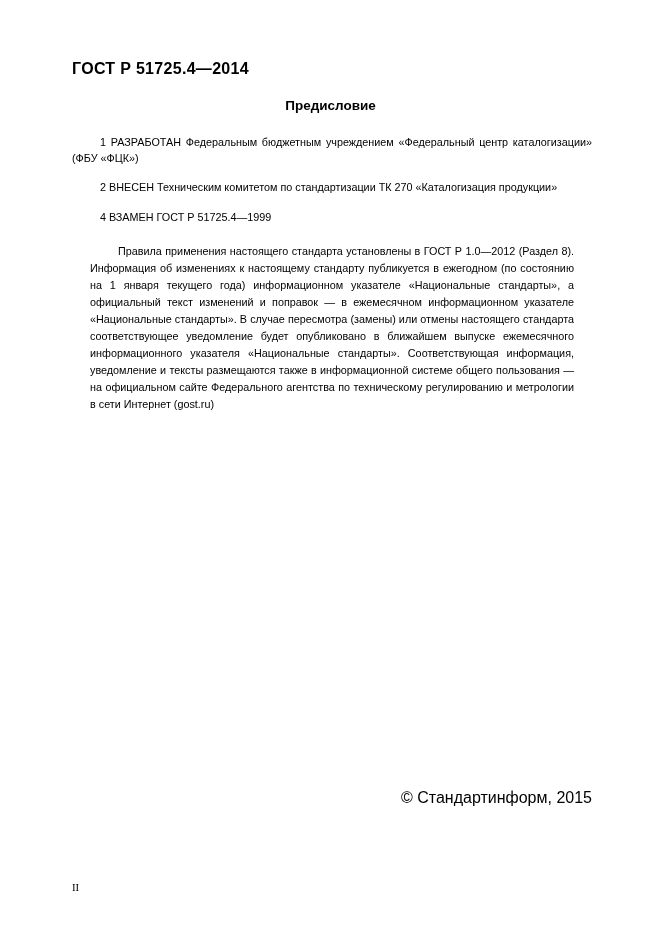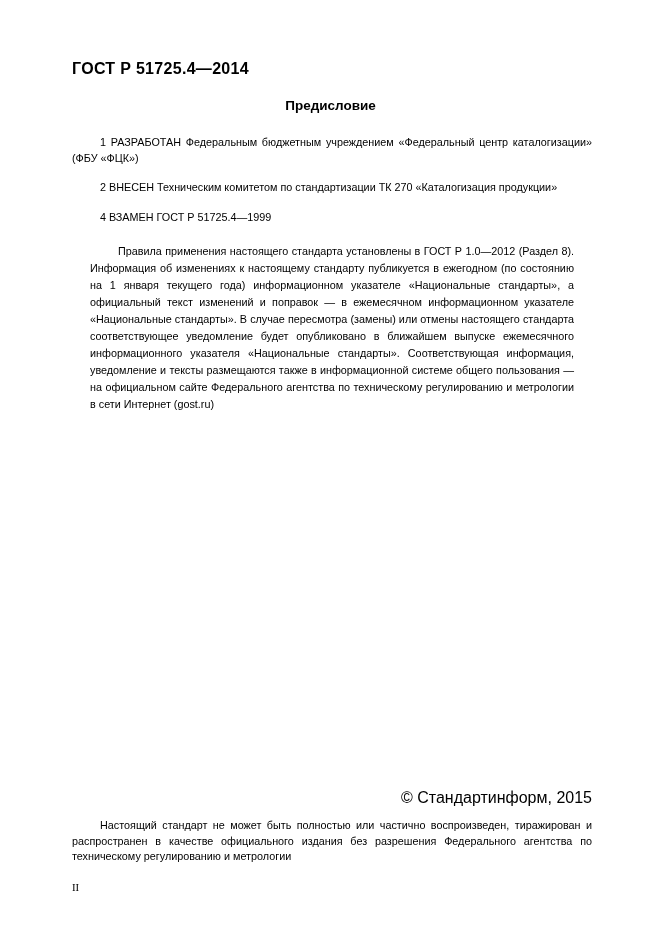--- a/index.html
+++ b/index.html
@@ -93,17 +93,16 @@
 
   <div class="content">
     <p class="para">1 РАЗРАБОТАН Федеральным бюджетным учреждением «Федеральный центр каталогизации» (ФБУ «ФЦК»)</p>
     <p class="para">2 ВНЕСЕН Техническим комитетом по стандартизации ТК 270 «Каталогизация продукции»</p>
     <p class="para">4 ВЗАМЕН ГОСТ Р 51725.4—1999</p>
     <p class="italic-block">Правила применения настоящего стандарта установлены в ГОСТ Р 1.0—2012 (Раздел 8). Информация об изменениях к настоящему стандарту публикуется в ежегодном (по состоянию на 1 января текущего года) информационном указателе «Национальные стандарты», а официальный текст изменений и поправок — в ежемесячном информационном указателе «Национальные стандарты». В случае пересмотра (замены) или отмены настоящего стандарта соответствующее уведомление будет опубликовано в ближайшем выпуске ежемесячного информационного указателя «Национальные стандарты». Соответствующая информация, уведомление и тексты размещаются также в информационной системе общего пользования — на официальном сайте Федерального агентства по техническому регулированию и метрологии в сети Интернет (gost.ru)</p>
   </div>
 
   <div class="copyright">© Стандартинформ, 2015</div>
 
-  <div class="footnote">Настоящий стандарт не может быть полностью или частично воспроизведен, тиражирован и распространен в качестве официального издания без разрешения Федерального агентства по техническому регулированию и метрологии</div>
 
   <div class="page-number">II</div>
 
 </div>
 
 </body></html>

